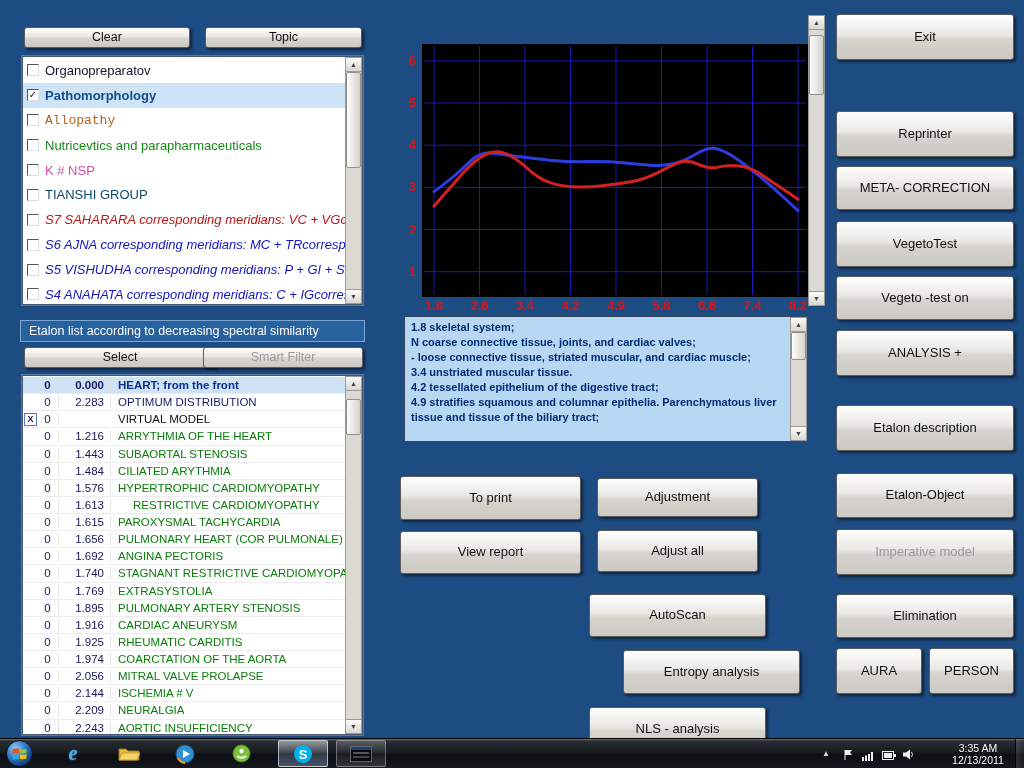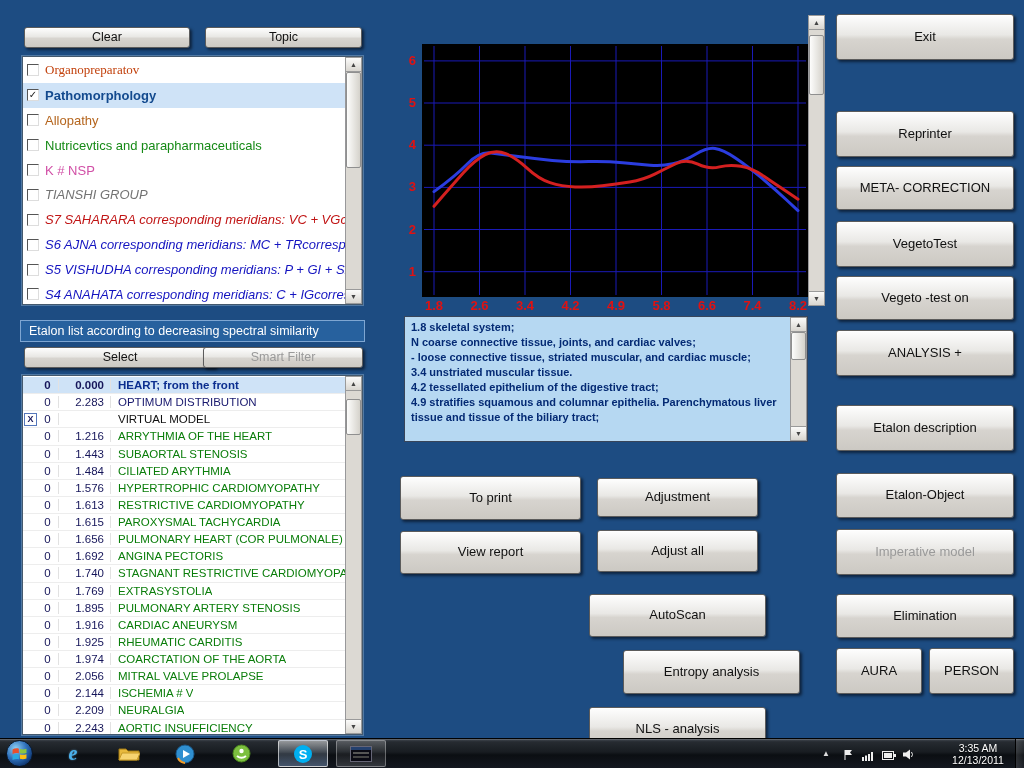--- a/index.html
+++ b/index.html
@@ -69,41 +69,41 @@
 
 <div id="stage">
 
   <div class="btn small" style="left:24px;top:27px;width:166px;height:21px">Clear</div>
   <div class="btn small" style="left:205px;top:27px;width:157px;height:21px">Topic</div>
 
   <div class="listbox" style="left:22px;top:56px;width:341px;height:249px">
     <div id="topic-items" style="position:absolute;left:0;top:1px;right:17px;bottom:0;overflow:hidden">
         <div class="topic-item">
           <span class="cb"></span>
-          <span style="color: #c2410c; font-family: Liberation Serif, serif;">Organopreparatov</span>
+          <span style="color: #0f172a;">Organopreparatov</span>
         </div>
         <div class="topic-item sel">
           <span class="cb">✓</span>
           <span style="color: rgb(19, 74, 142); font-weight: bold;">Pathomorphology</span>
         </div>
         <div class="topic-item">
           <span class="cb"></span>
-          <span style="color: rgb(181, 101, 29);">Allopathy</span>
+          <span style="color: rgb(181, 101, 29); font-family: Liberation Mono, monospace;">Allopathy</span>
         </div>
         <div class="topic-item">
           <span class="cb"></span>
           <span style="color: rgb(22, 138, 22);">Nutricevtics and parapharmaceuticals</span>
         </div>
         <div class="topic-item">
           <span class="cb"></span>
           <span style="color: rgb(209, 79, 166);">K # NSP</span>
         </div>
         <div class="topic-item">
           <span class="cb"></span>
-          <span style="color: #737373; font-style: italic;">TIANSHI GROUP</span>
+          <span style="color: #0c4a6e; ">TIANSHI GROUP</span>
         </div>
         <div class="topic-item">
           <span class="cb"></span>
           <span style="color: rgb(192, 20, 20); font-style: italic;">S7 SAHARARA corresponding meridians: VC + VGcorre</span>
         </div>
         <div class="topic-item">
           <span class="cb"></span>
           <span style="color: rgb(20, 20, 192); font-style: italic;">S6 AJNA corresponding meridians: MC + TRcorrespon</span>
         </div>
         <div class="topic-item">
@@ -169,21 +169,21 @@
         <div class="t-row">
           <span class="t-marker"></span>
           <span class="t-flag">0</span>
           <span class="t-val">1.576</span>
           <span class="t-name" style="color: rgb(10, 125, 10);">HYPERTROPHIC  CARDIOMYOPATHY</span>
         </div>
         <div class="t-row">
           <span class="t-marker"></span>
           <span class="t-flag">0</span>
           <span class="t-val">1.613</span>
-          <span class="t-name" style="color: rgb(10, 125, 10);">RESTRICTIVE  CARDIOMYOPATHY</span>
+          <span class="t-name" style="color: rgb(10, 125, 10); margin-left: 15px;">RESTRICTIVE  CARDIOMYOPATHY</span>
         </div>
         <div class="t-row">
           <span class="t-marker"></span>
           <span class="t-flag">0</span>
           <span class="t-val">1.615</span>
           <span class="t-name" style="color: rgb(10, 125, 10);">PAROXYSMAL  TACHYCARDIA</span>
         </div>
         <div class="t-row">
           <span class="t-marker"></span>
           <span class="t-flag">0</span>

